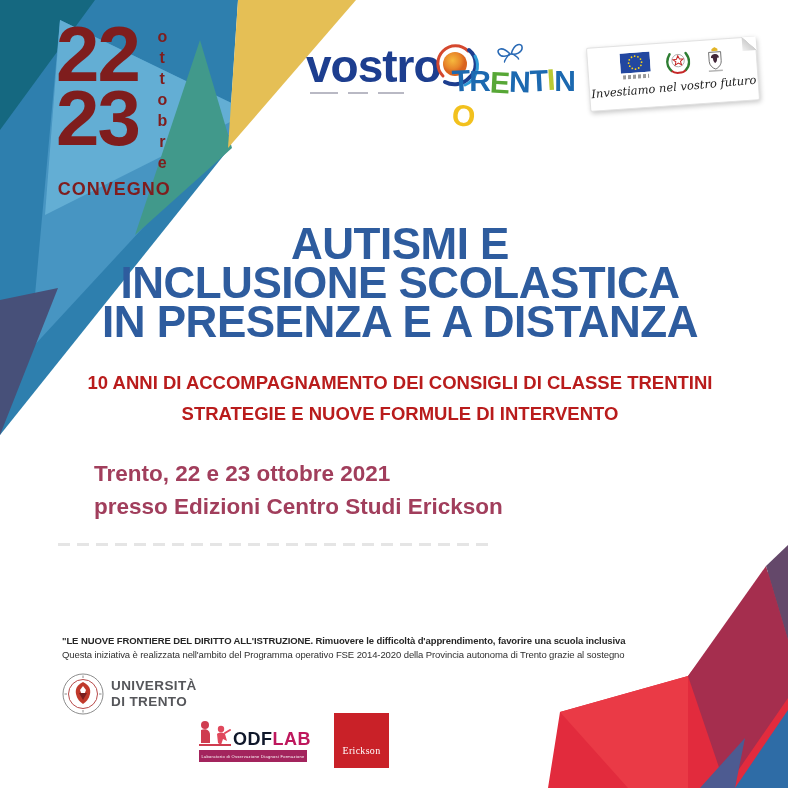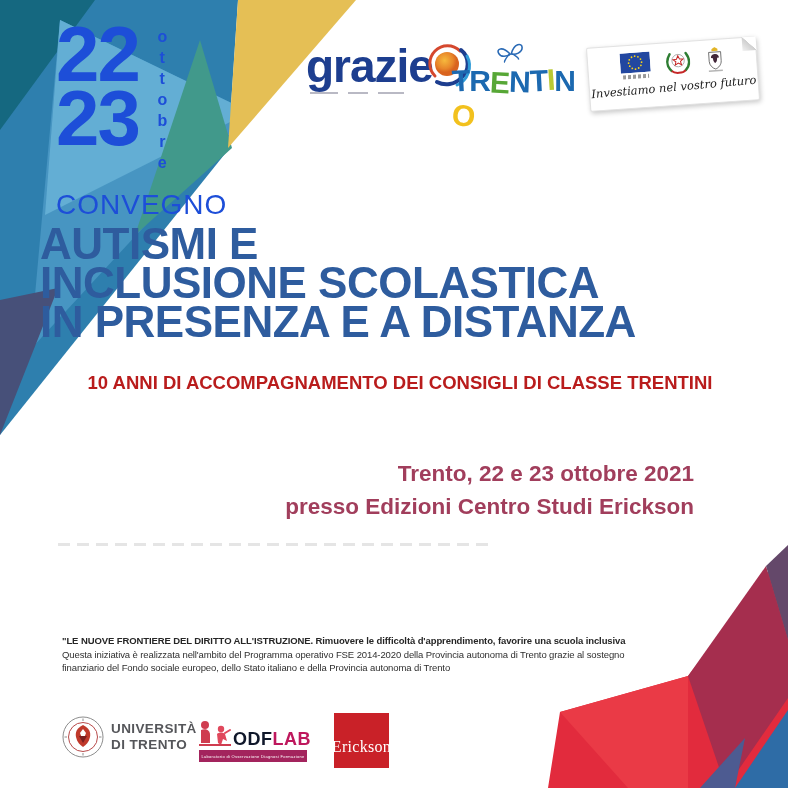--- a/index.html
+++ b/index.html
@@ -5,28 +5,28 @@
   html,body{margin:0;padding:0;background:#fff;}
   .poster{
     position:relative;width:788px;height:788px;background:#fff;overflow:hidden;
     font-family:"Liberation Sans",sans-serif;
   }
   svg{display:block;}
   .deco-tl{position:absolute;left:0;top:0;}
   .deco-br{position:absolute;right:0;bottom:0;}
 
   
-  .badge{position:absolute;left:56px;top:22px;color:#1d4ed8;text-align:right;}
+  .badge{position:absolute;left:56px;top:22px;color:#7f1d1d;text-align:right;}
   .badge-row{display:flex;align-items:flex-start;}
   .badge-nums{font-weight:700;font-size:78px;line-height:64px;letter-spacing:-2px;}
   .badge-month{
     writing-mode:vertical-rl;text-orientation:upright;
     font-weight:700;font-size:16px;letter-spacing:4px;margin-left:14px;margin-top:6px;
   }
-  .badge-label{font-weight:400;font-size:28px;letter-spacing:1px;margin-top:14px;}
+  .badge-label{font-weight:700;font-size:18px;letter-spacing:1px;margin-top:4px;}
 
   
   .iprase{position:absolute;left:306px;top:44px;display:flex;align-items:flex-start;}
   .iprase-word{font-weight:700;font-size:46px;line-height:44px;color:#1d3e8f;letter-spacing:-1px;}
   .iprase-globe{margin-left:-6px;margin-top:0px;}
   .iprase-tagline{position:absolute;left:4px;top:48px;display:flex;gap:10px;}
   .iprase-tagline i{display:block;height:2px;background:#b9b9c4;}
 
   
   .trentino{position:absolute;left:452px;top:50px;width:130px;height:55px;}
@@ -51,54 +51,54 @@
     background:linear-gradient(225deg,#fff 48%,#cfcfcf 50%,#f2f2f2 100%);
   }
   .eu-row{display:flex;align-items:center;justify-content:center;gap:16px;margin-top:7px;}
   .eu-caption{height:4px;margin:2px auto 0;width:26px;background:repeating-linear-gradient(90deg,#9a9a9a 0 3px,transparent 3px 5px);}
   .card-script{
     margin-top:4px;text-align:center;font-family:"DejaVu Serif",serif;font-style:italic;
     font-size:11.5px;color:#222;transform:rotate(-1deg);
   }
 
   
-  .title{position:absolute;left:40px;width:720px;top:224px;
+  .title{position:absolute;left:40px;width:720px;top:224px;text-align:center;
     color:#2e5c9e;font-weight:700;font-size:44px;line-height:39px;letter-spacing:-0.5px;}
   .subtitle{position:absolute;left:30px;width:740px;top:367px;text-align:center;
     color:#b91c1c;font-weight:700;font-size:18.5px;line-height:31px;}
-  .event{position:absolute;left:94px;width:600px;top:457px;text-align:right;
+  .event{position:absolute;left:94px;width:600px;top:457px;text-align:left;
     color:#a13e5c;font-weight:700;font-size:22.5px;line-height:33px;}
 
   .ghost-line{
     position:absolute;left:58px;top:543px;width:436px;height:3px;opacity:.55;
     background:repeating-linear-gradient(90deg,rgba(150,150,150,.45) 0 12px,transparent 12px 19px);
     filter:blur(.4px);
   }
 
   .fineprint{position:absolute;left:62px;top:634px;width:600px;color:#2f2f2f;
     font-size:9.5px;line-height:13.5px;letter-spacing:-0.1px;}
   .fineprint .fp-bold{font-weight:700;color:#262626;}
 
   
-  .unitn{position:absolute;left:62px;top:716px;display:flex;align-items:center;}
+  .unitn{position:absolute;left:62px;top:673px;display:flex;align-items:center;}
   .unitn-text{margin-left:7px;color:#55565a;font-weight:700;font-size:13.5px;line-height:16px;letter-spacing:.4px;}
   .odflab{position:absolute;left:197px;top:719px;width:112px;}
   .odflab-wordmark{position:absolute;left:36px;top:10px;font-size:18px;font-weight:700;letter-spacing:.5px;}
   .odf-part{color:#0f172a;}
   .lab-part{color:#be185d;}
   .odflab-banner{
     position:absolute;left:2px;top:31px;width:108px;height:12px;background:#a3245d;
     display:flex;align-items:center;justify-content:center;
   }
   .odflab-banner span{color:#fff;font-size:4px;white-space:nowrap;letter-spacing:.3px;}
   .erickson{
     position:absolute;left:334px;top:713px;width:55px;height:55px;background:#c92128;
     display:flex;align-items:flex-end;justify-content:center;padding-bottom:12px;box-sizing:border-box;
   }
-  .erickson span{color:#fff;font-family:"Liberation Serif",serif;font-size:16px;letter-spacing:.3px;}
+  .erickson span{color:#fff;font-family:"Liberation Serif",serif;font-size:10px;letter-spacing:.3px;}
 </style>
 </head>
 <body>
 
 <div class="poster">
 
   <svg class="deco-tl" width="360" height="440" viewBox="0 0 360 440">
     <polygon points="0,0 238,0 228,150 0,435" fill="#2e7fae"></polygon>
     <polygon points="0,0 95,0 0,130" fill="#156880"></polygon>
     <polygon points="60,20 250,112 30,350" fill="#4795c2"></polygon>
@@ -122,21 +122,21 @@
       <div class="badge-nums">
         <div>22</div>
         <div>23</div>
       </div>
       <div class="badge-month">ottobre</div>
     </div>
     <div class="badge-label">CONVEGNO</div>
   </div>
 
   <div class="iprase">
-    <span class="iprase-word">grazie</span>
+    <span class="iprase-word">vostro</span>
     <svg class="iprase-globe" width="46" height="46" viewBox="0 0 46 46">
       <defs>
         <radialGradient id="og" cx="40%" cy="35%">
           <stop offset="0%" stop-color="#f6b93d"></stop>
           <stop offset="70%" stop-color="#e8862a"></stop>
           <stop offset="100%" stop-color="#d9641f"></stop>
         </radialGradient>
       </defs>
       <circle cx="20" cy="20" r="12" fill="url(#og)"></circle>
       <path d="M8,32 A17,17 0 0 1 33,7" fill="none" stroke="#d5482e" stroke-width="3" stroke-linecap="round"></path>
@@ -206,33 +206,33 @@
   </div>
 
   <div class="title">
     <div>AUTISMI E</div>
     <div>INCLUSIONE SCOLASTICA</div>
     <div>IN PRESENZA E A DISTANZA</div>
   </div>
 
   <div class="subtitle">
     <div>10 ANNI DI ACCOMPAGNAMENTO DEI CONSIGLI DI CLASSE TRENTINI</div>
+    <div>STRATEGIE E NUOVE FORMULE DI INTERVENTO</div>
   </div>
 
   <div class="event">
     <div>Trento, 22 e 23 ottobre 2021</div>
     <div>presso Edizioni Centro Studi Erickson</div>
   </div>
 
   <div class="ghost-line"></div>
 
   <div class="fineprint">
     <div class="fp-bold">"LE NUOVE FRONTIERE DEL DIRITTO ALL'ISTRUZIONE. Rimuovere le difficoltà d'apprendimento, favorire una scuola inclusiva</div>
     <div>Questa iniziativa è realizzata nell'ambito del Programma operativo FSE 2014-2020 della Provincia autonoma di Trento grazie al sostegno</div>
-    <div>finanziario  del Fondo sociale europeo, dello Stato italiano e della Provincia autonoma di Trento</div>
   </div>
 
   <div class="unitn">
     <svg width="42" height="42" viewBox="0 0 42 42">
       <circle cx="21" cy="21" r="20" fill="#fff" stroke="#8d8d8d" stroke-width="1"></circle>
       <circle cx="21" cy="21" r="14.5" fill="#fff" stroke="#b84a4a" stroke-width="1"></circle>
       <g stroke="#8d8d8d" stroke-width="1">
         <line x1="21" y1="2.5" x2="21" y2="5"></line>
           <line x1="21" y1="37" x2="21" y2="39.5"></line>
         <line x1="2.5" y1="21" x2="5" y2="21"></line>

